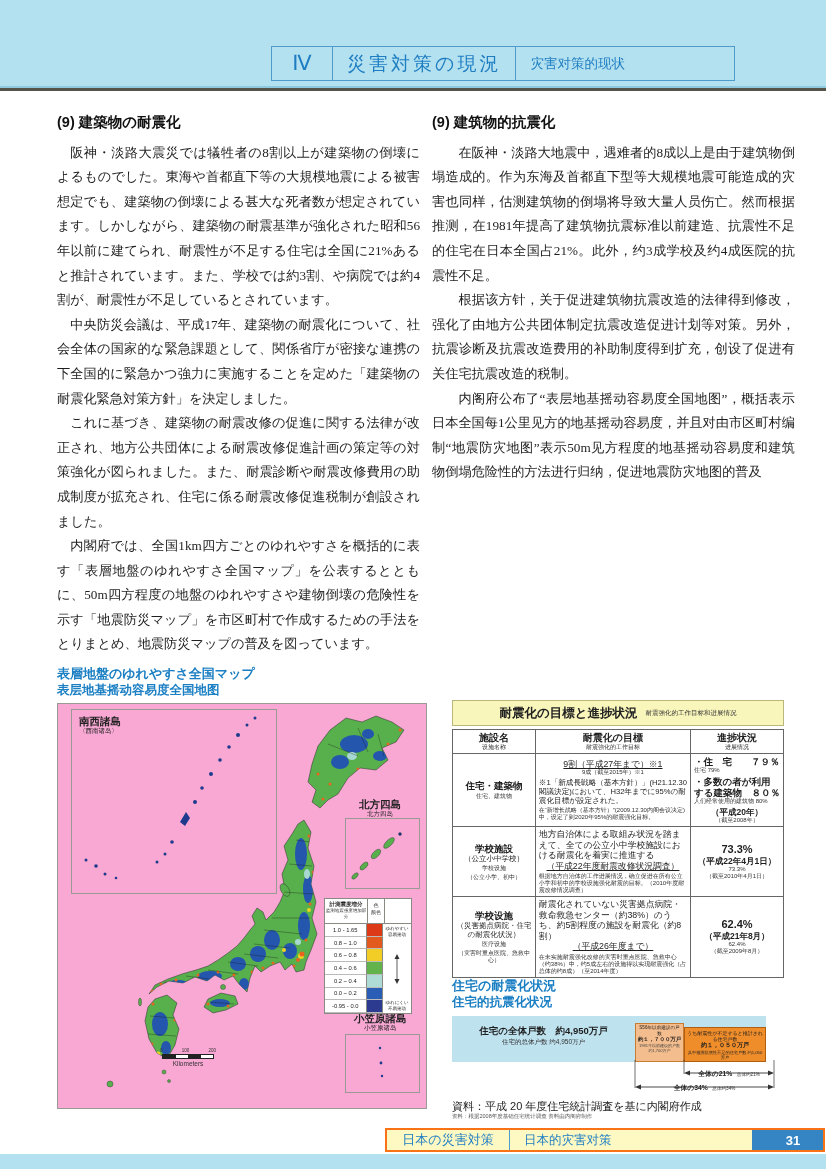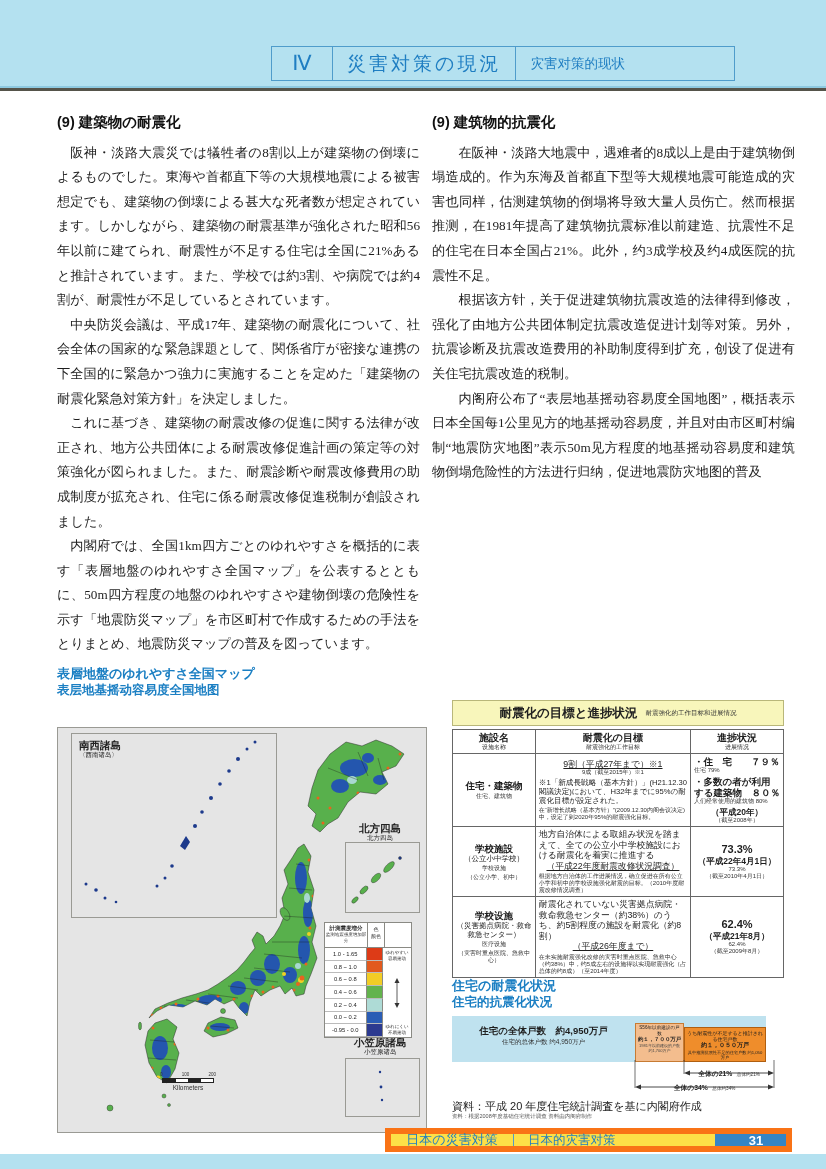--- a/index.html
+++ b/index.html
@@ -24,21 +24,21 @@
   .col h2{font-size:14.5px;margin:4px 0 6px 0;font-family:"Liberation Sans",sans-serif;color:#111;}
   .col p{margin:0;}
   .col-left p{text-indent:1em;}
   .col-right p{text-indent:2em;}
   
   .map-title{position:absolute;left:57px;top:666px;color:#1b7fc3;
              font-family:"Liberation Sans",sans-serif;font-weight:bold;line-height:16px;}
   .map-title .ja{font-size:13px;display:block;}
   .map-title .zh{font-size:12.5px;display:block;}
   .map-panel{position:absolute;left:57px;top:703px;width:368px;height:404px;
-             border:1px solid #9a9a94;background:#e5e5e5;margin-top:24px;}
+             border:1px solid #9a9a94;background:#f9a8d4;}
   .map-svg{position:absolute;left:0;top:0;}
   .inset{position:absolute;border:1px solid #9a9a94;}
   .inset-nansei{left:13px;top:5px;width:204px;height:183px;}
   .inset-hoppo{left:287px;top:114px;width:73px;height:69px;}
   .inset-ogasa{left:287px;top:330px;width:73px;height:57px;}
   .map-lbl{position:absolute;font-family:"Liberation Sans",sans-serif;color:#222;}
   .map-lbl .ja{font-weight:bold;font-size:10.5px;display:block;line-height:12px;}
   .map-lbl .zh{font-size:6.5px;display:block;line-height:8px;}
   .lbl-nansei{left:21px;top:11px;}
   .lbl-hoppo{left:301px;top:94px;text-align:center;}
@@ -116,22 +116,22 @@
   .pct{position:absolute;text-align:center;}
   .pct .ja{font-size:6.8px;font-weight:bold;}
   .pct .zh{font-size:4.6px;color:#333;}
   .pct21{left:232px;top:46px;width:90px;}
   .pct34{left:183px;top:60px;width:139px;}
   .arrows{position:absolute;left:0;top:44px;}
   .source{position:absolute;left:452px;top:1100px;font-family:"Liberation Sans",sans-serif;}
   .source .ja{font-size:11px;color:#222;display:block;line-height:13px;}
   .source .zh{font-size:5.5px;color:#555;display:block;line-height:7px;}
   
-  .footer-box{position:absolute;left:385px;top:1128px;width:407px;height:24px;display:flex;
-              font-family:"Liberation Sans",sans-serif;border:6px solid #f97316;background:#fde047;
+  .footer-box{position:absolute;left:385px;top:1128px;width:440px;height:24px;display:flex;
+              font-family:"Liberation Sans",sans-serif;border:2px solid #f97316;background:#fef9c3;
               box-sizing:border-box;}
   .ft-ja{width:122px;display:flex;align-items:center;justify-content:center;color:#1f7ec2;
          font-size:13px;border-right:1px solid #4f9ccb;}
   .ft-zh{flex:1;display:flex;align-items:center;color:#1f7ec2;font-size:12.5px;padding-left:14px;}
   .ft-page{width:60px;background:#3585c5;color:#fff;display:flex;align-items:center;
            justify-content:center;font-size:13px;font-weight:bold;padding-left:11px;}
   .band-bottom{position:absolute;left:0;top:1154px;width:826px;height:15px;background:#b4e1f0;}
 </style>
 </head>
 <body>
@@ -450,21 +450,21 @@
         <td>
           <span class="p-big">73.3%</span>
           <span class="p-date">（平成22年4月1日）</span>
           <span class="p-s">73.3%</span>
           <span class="p-s">（截至2010年4月1日）</span>
             </td>
       </tr>
       <tr>
         <td>
           <span class="fac-ja">学校设施</span>
-          <span class="fac-sub">（災害拠点病院・救命救急センター）</span>
+          <span class="fac-sub">（災害拠点病院・住宅の耐震化状況）</span>
           <span class="fac-zh">医疗设施</span>
           <span class="fac-zh">（灾害时重点医院、急救中心）</span>
             </td>
         <td>
           <span class="g-main-l">耐震化されていない災害拠点病院・救命救急センター（約38%）のうち、約5割程度の施設を耐震化（約8割）</span>
           <span class="g-main">（平成26年度まで）</span>
           <span class="g-note-zh">在未实施耐震强化改修的灾害时重点医院、急救中心（约38%）中，约5成左右的设施得以实现耐震强化（占总体的约8成）（至2014年度）</span>
             </td>
         <td>
           <span class="p-big">62.4%</span>

